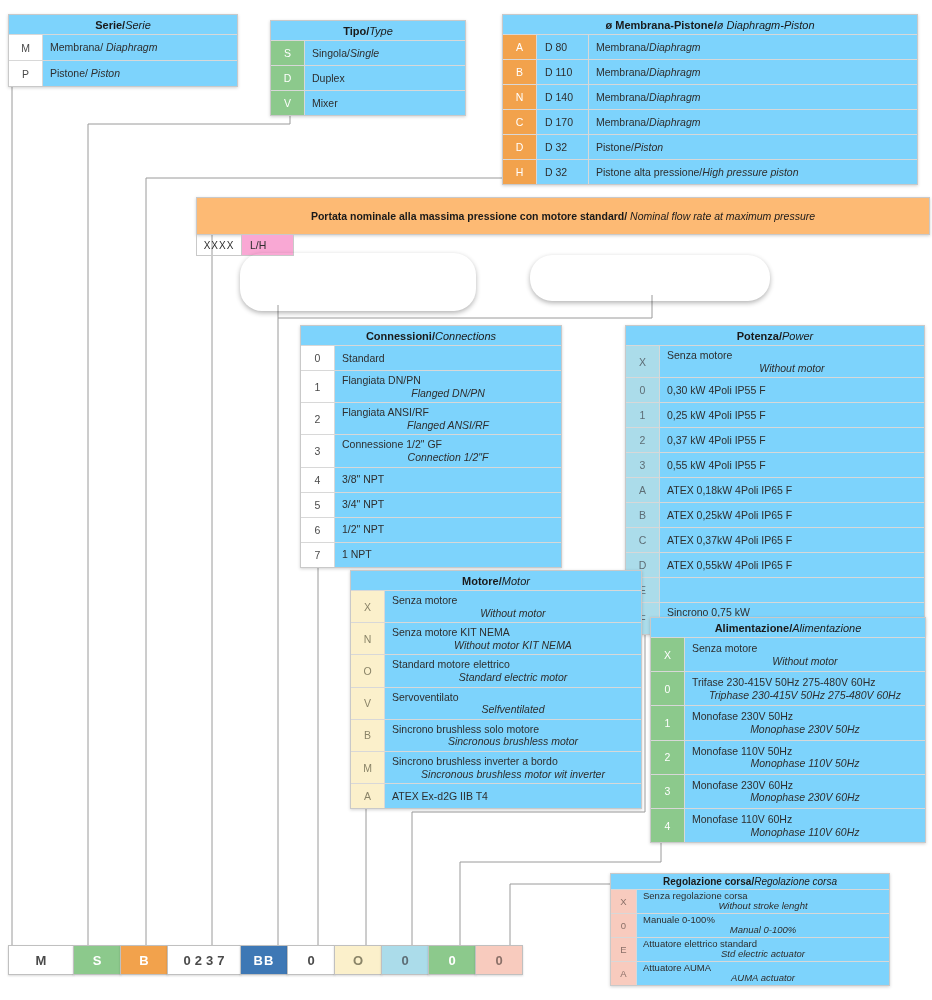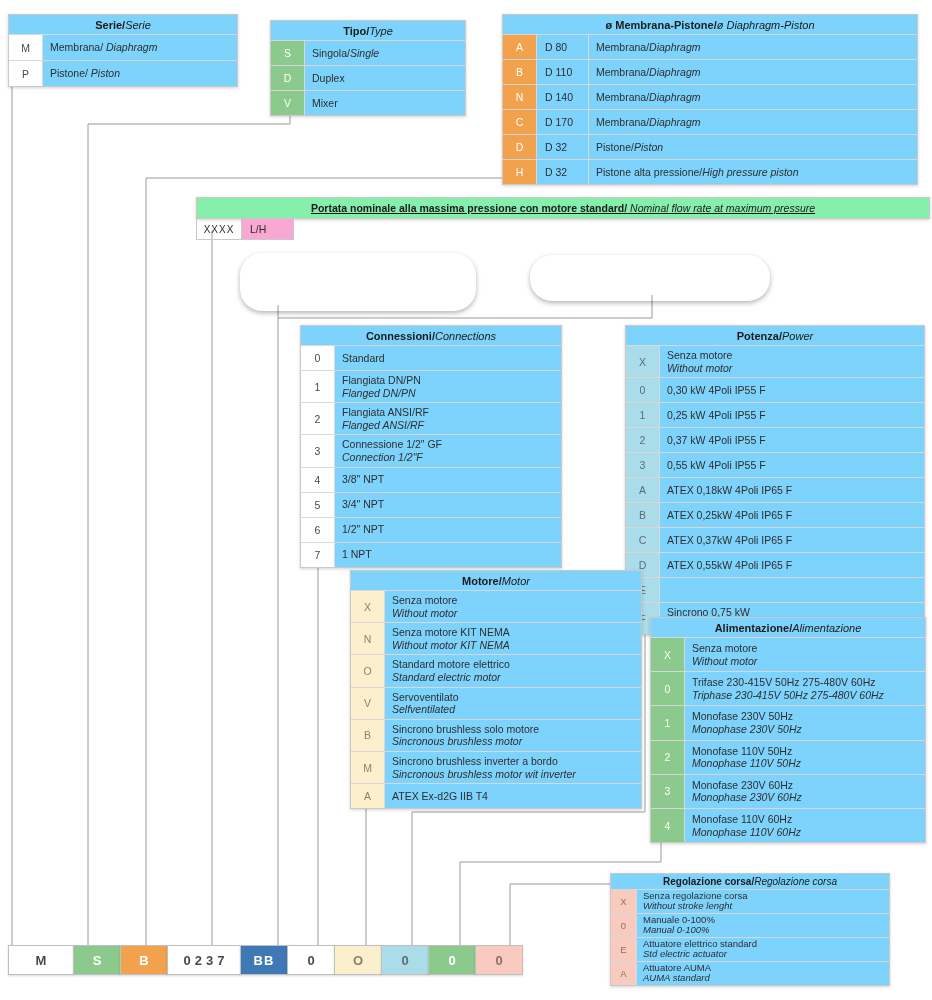--- a/index.html
+++ b/index.html
@@ -15,40 +15,40 @@
   .mtable .hdr { text-align:center; padding:4px 4px 3px; font-size:11px; color:#1a1a1a; }
   .mtable .hdr b { font-weight:bold; }
   .mtable .hdr i { font-style:italic; font-weight:normal; }
   .mtable .trow { display:flex; align-items:stretch; border-top:1px solid #d8d8d8; min-height:25px; }
   .mtable .ccell { flex:0 0 34px; width:34px; display:flex; align-items:center; justify-content:center;
                    border-right:1px solid #d8d8d8; font-size:10.5px; }
   .mtable .scell { flex:0 0 52px; width:52px; display:flex; align-items:center; padding-left:8px;
                    border-right:1px solid #d8d8d8; }
   .mtable .dcell { flex:1; display:flex; flex-direction:column; justify-content:center;
                    padding:3px 7px; line-height:1.2; }
-  .mtable .dcell i, .mtable .l2 { font-style:italic; }
+  .mtable .dcell i, .mtable .l2 { font-style:italic;text-align:center; }
 
   #t-serie        { left:8px;   top:14px;  width:230px; }
   #t-serie .trow  { min-height:26px; }
   #t-tipo         { left:270px; top:20px;  width:196px; }
   #t-membrana     { left:502px; top:14px;  width:416px; }
   #t-connessioni  { left:300px; top:325px; width:262px; }
   #t-potenza      { left:625px; top:325px; width:300px; }
   #t-motore       { left:350px; top:570px; width:292px; }
   #t-alimentazione{ left:650px; top:617px; width:276px; }
   #t-alimentazione .dcell { padding:4px 7px; }
   #t-regolazione  { left:610px; top:873px; width:280px; font-size:9.5px; }
   #t-regolazione .hdr  { font-size:10px; padding:2px; }
   #t-regolazione .trow { min-height:19px; }
   #t-regolazione .ccell{ flex-basis:26px; width:26px; font-size:9.5px; }
   #t-regolazione .dcell{ padding:1px 6px; line-height:1.1; }
 
   #portata { position:absolute; z-index:1; left:196px; top:197px; width:734px; }
-  #portata .pt-hdr { background:#86efac; border:1px solid #c9c9c9; box-shadow:0 1px 3px rgba(0,0,0,.18);
-                     text-align:center; padding:4px 2px; font-size:10.5px; color:#1a1a1a;text-decoration:underline; }
+  #portata .pt-hdr { background:#fdba74; border:1px solid #c9c9c9; box-shadow:0 1px 3px rgba(0,0,0,.18);
+                     text-align:center; padding:12px 2px; font-size:10.5px; color:#1a1a1a; }
   #portata .pt-hdr b { font-weight:bold; }
   #portata .pt-hdr i { font-style:italic; font-weight:normal; }
   #portata .pt-row { display:flex; width:max-content; height:21px; }
   #portata .pt-code { width:46px; display:flex; align-items:center; justify-content:center;
                       border:1px solid #c9c9c9; border-top:0; font-size:10px; letter-spacing:1px; }
   #portata .pt-val  { width:52px; display:flex; align-items:center; padding-left:8px;
                       border:1px solid #c9c9c9; border-top:0; border-left:0; background:#f9a8d4; font-size:10.5px; }
 
   .bluebtn { position:absolute; z-index:1; display:flex; align-items:center; justify-content:center;
              text-align:center; color:#fff; font-style:italic; font-size:11px; line-height:1.4;
@@ -415,21 +415,21 @@
         <div class="ccell" style="background: rgb(248, 203, 190); color: rgb(138, 112, 104);">E</div>
         <div class="dcell">
           <div class="l1"><span>Attuatore elettrico standard</span></div>
           <div class="l2">Std electric actuator</div>
         </div>
       </div>
       <div class="trow">
         <div class="ccell" style="background: rgb(248, 203, 190); color: rgb(138, 112, 104);">A</div>
         <div class="dcell">
           <div class="l1"><span>Attuatore AUMA</span></div>
-          <div class="l2">AUMA standard</div>
+          <div class="l2">AUMA actuator</div>
         </div>
       </div>
     </div>
 
   <div id="code-row">
       <div class="codebox" style="width: 66px; background: rgb(255, 255, 255); color: rgb(74, 74, 74);">M</div>
       <div class="codebox" style="width: 48px; background: rgb(140, 201, 140); color: rgb(255, 255, 255);">S</div>
       <div class="codebox" style="width: 48px; background: rgb(242, 162, 76); color: rgb(255, 255, 255);">B</div>
       <div class="codebox" style="width: 74px; background: rgb(255, 255, 255); color: rgb(74, 74, 74); letter-spacing: 4px; padding-left: 4px;">0237</div>
       <div class="codebox" style="width: 48px; background: rgb(62, 120, 181); color: rgb(255, 255, 255); letter-spacing: 1px;">BB</div>

